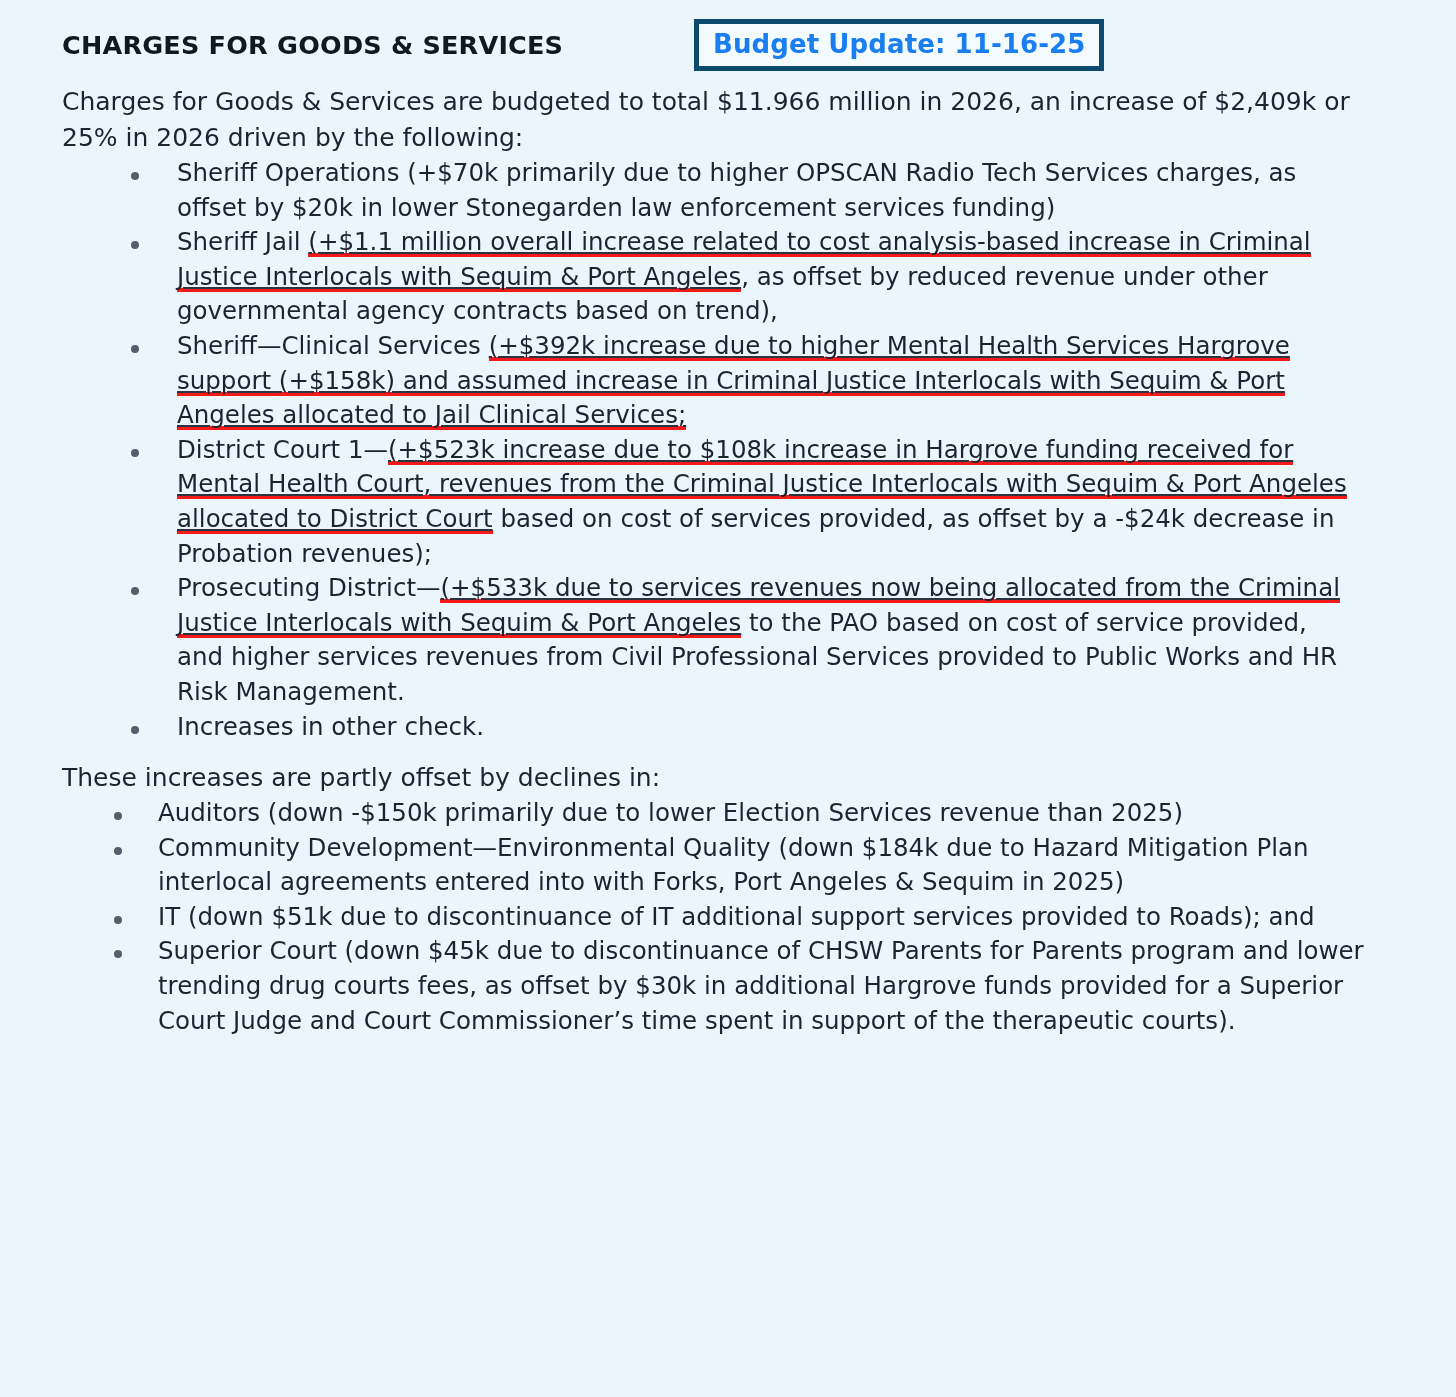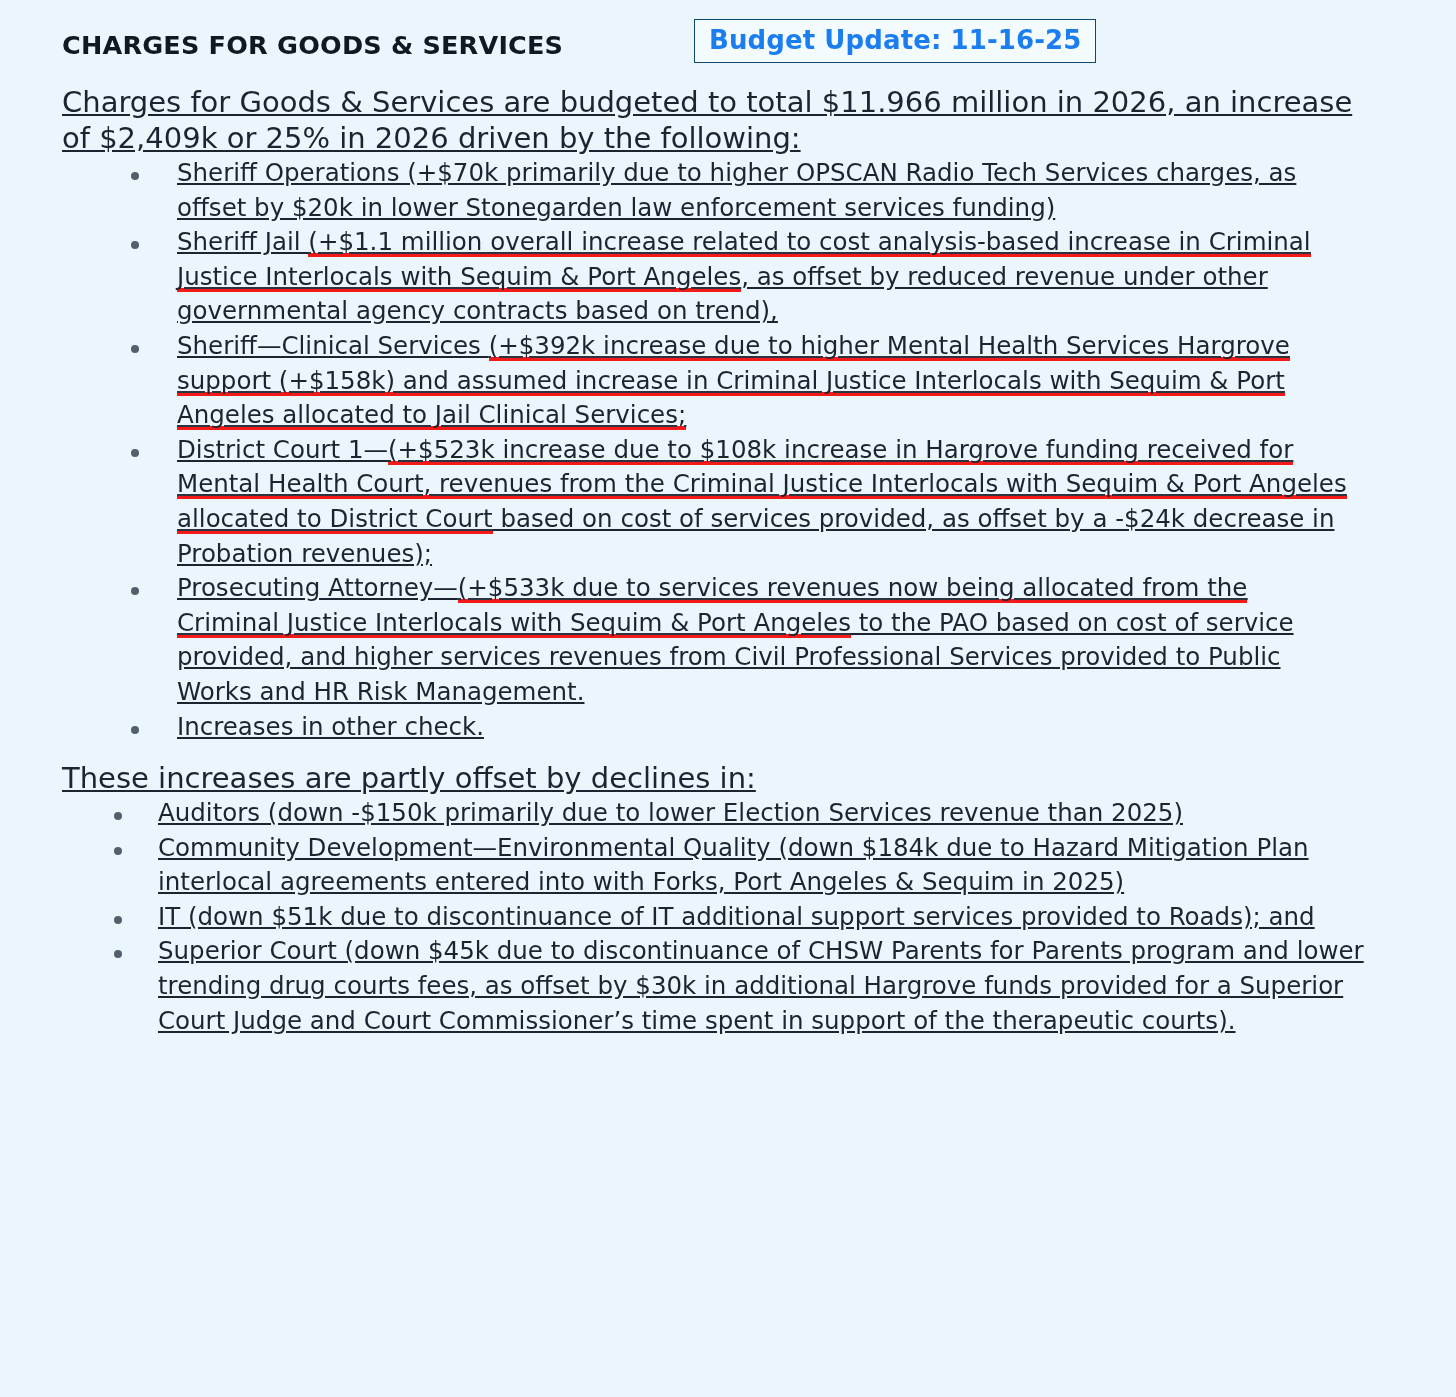--- a/index.html
+++ b/index.html
@@ -15,21 +15,20 @@
     color: #1b2430;
     overflow: hidden;
   }
 
   .page {
     position: relative;
     width: 1456px;
     height: 1397px;
     box-sizing: border-box;
     padding: 0;
-    text-decoration: underline;
   }
 
   
   .header-row {
     position: relative;
     height: 84px;
   }
   .section-heading {
     position: absolute;
     left: 62px;
@@ -37,38 +36,38 @@
     font-size: 25.5px;
     font-weight: bold;
     letter-spacing: 0.2px;
     color: #111821;
     white-space: nowrap;
   }
   .budget-stamp {
     position: absolute;
     left: 694px;
     top: 19px;
-    border: 1px solid #0c4a6e;
+    border: 5px solid #0c4a6e;
     background: #f4fbff;
     padding: 5px 14px 7px 14px;
     box-sizing: border-box;
   }
   .budget-stamp-text {
     font-size: 26px;
     font-weight: bold;
     color: #1a7ef0;
     white-space: nowrap;
     letter-spacing: 0.1px;
   }
 
   
   .intro {
     margin: 0;
     padding: 0 76px 0 62px;
-    font-size: 29px;
+    font-size: 25px;
     line-height: 36px;
     color: #1b2430;
   }
   .intro.second {
     padding-top: 16px;
   }
 
   ul.bullets {
     list-style: none;
     margin: 0;
@@ -137,21 +136,21 @@
     </div>
   </div>
 
   <p class="intro">Charges for Goods &amp; Services are budgeted to total $11.966 million in 2026, an increase of $2,409k or 25% in 2026 driven by the following:</p>
 
   <ul class="bullets list-increases">
     <li><span>Sheriff Operations (+$70k primarily due to higher OPSCAN Radio Tech Services charges, as offset by $20k in lower Stonegarden law enforcement services funding)</span><span class="mark"></span><span></span></li>
     <li><span>Sheriff Jail </span><span class="mark">(+$1.1 million overall increase related to cost analysis-based increase in Criminal Justice Interlocals with Sequim &amp; Port Angeles</span><span>, as offset by reduced revenue under other governmental agency contracts based on trend),</span></li>
     <li><span>Sheriff—Clinical Services </span><span class="mark">(+$392k increase due to higher Mental Health Services Hargrove support (+$158k) and assumed increase in Criminal Justice Interlocals with Sequim &amp; Port Angeles allocated to Jail Clinical Services;</span><span></span></li>
     <li><span>District Court 1—</span><span class="mark">(+$523k increase due to $108k increase in Hargrove funding received for Mental Health Court, revenues from the Criminal Justice Interlocals with Sequim &amp; Port Angeles allocated to District Court</span><span> based on cost of services provided, as offset by a -$24k decrease in Probation revenues);</span></li>
-    <li><span>Prosecuting Attorney—</span><span class="mark">(+$533k due to services revenues now being allocated from the Criminal Justice Interlocals with Sequim &amp; Port Angeles</span><span> to the PAO based on cost of service provided, and higher services revenues from Civil Professional Services provided to Public Works and HR Risk Management.</span></li>
+    <li><span>Prosecuting District—</span><span class="mark">(+$533k due to services revenues now being allocated from the Criminal Justice Interlocals with Sequim &amp; Port Angeles</span><span> to the PAO based on cost of service provided, and higher services revenues from Civil Professional Services provided to Public Works and HR Risk Management.</span></li>
     <li><span>Increases in other check.</span><span class="mark"></span><span></span></li>
   </ul>
 
   <p class="intro second">These increases are partly offset by declines in:</p>
 
   <ul class="bullets list-declines">
     <li>Auditors (down -$150k primarily due to lower Election Services revenue than 2025)</li>
     <li>Community Development—Environmental Quality (down $184k due to Hazard Mitigation Plan interlocal agreements entered into with Forks, Port Angeles &amp; Sequim in 2025)</li>
     <li>IT (down $51k due to discontinuance of IT additional support services provided to Roads); and</li>
     <li>Superior Court (down $45k due to discontinuance of CHSW Parents for Parents program and lower trending drug courts fees, as offset by $30k in additional Hargrove funds provided for a Superior Court Judge and Court Commissioner’s time spent in support of the therapeutic courts).</li>

